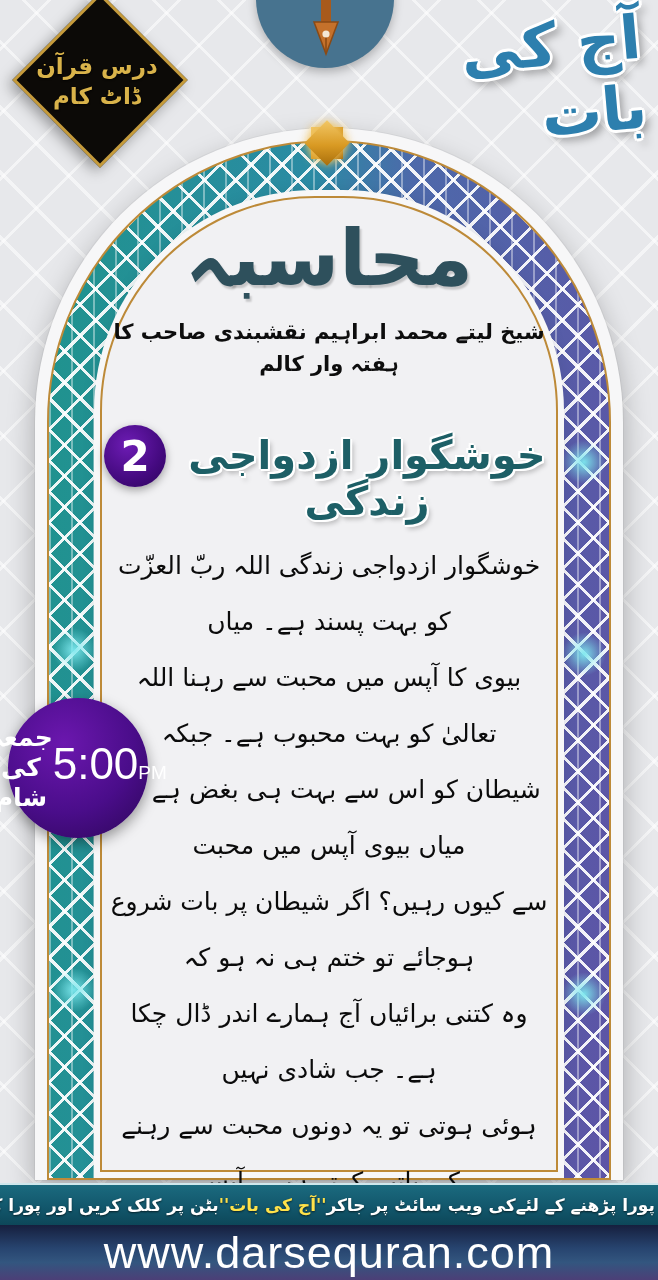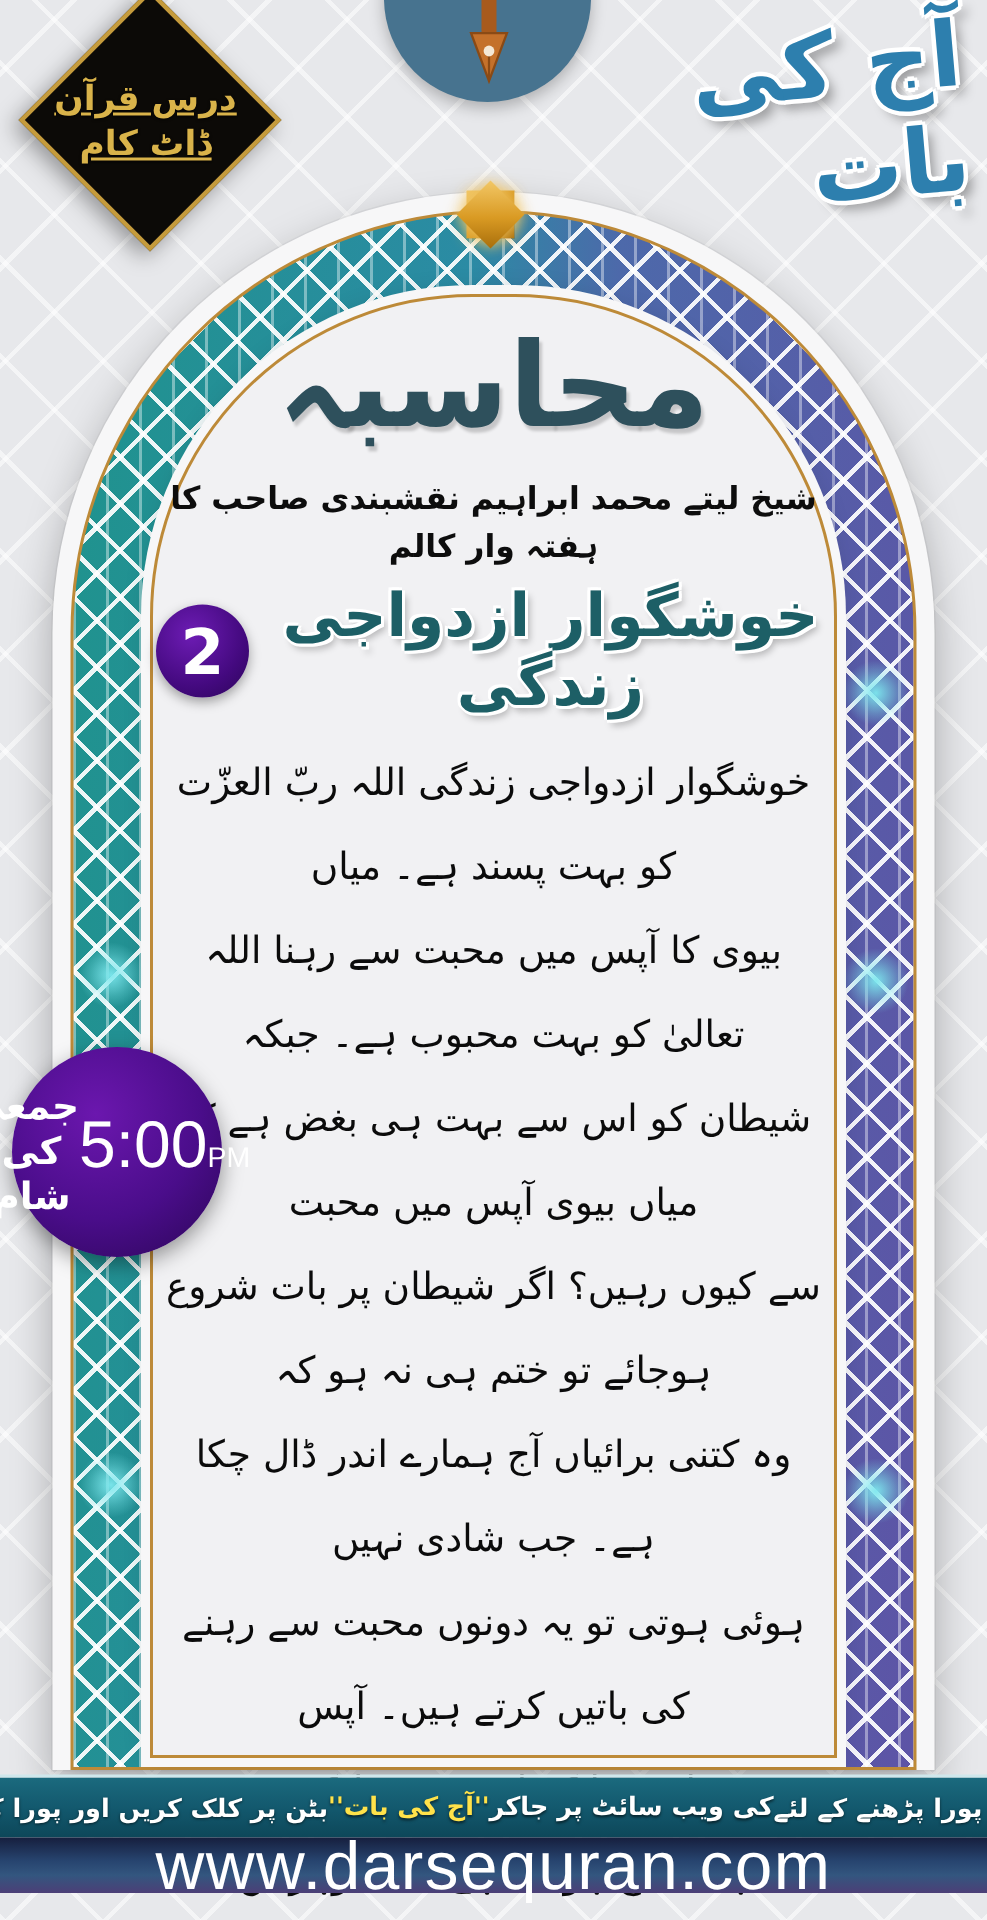--- a/index.html
+++ b/index.html
@@ -21,21 +21,20 @@
     border:3px solid #c59b3c;
     box-shadow:0 6px 14px rgba(0,0,0,.35);
   }
   .logo-text{
     left:18px;top:38px;width:158px;height:86px;
     display:flex;align-items:center;justify-content:center;text-align:center;
     color:#d9b34a;font-weight:bold;font-size:23px;line-height:30px;
     direction:rtl;white-space:pre-line;
     text-shadow:0 1px 2px rgba(0,0,0,.8);
     z-index:3;
-    text-decoration:underline;
   }
   .pen-circle{
     left:256px;top:-70px;width:138px;height:138px;border-radius:50%;
     background:#47738f;box-shadow:0 4px 10px rgba(0,0,0,.25);
     z-index:2;
   }
   .pen-nib{left:308px;top:0px;z-index:3;}
   .masthead-title{
     right:14px;top:28px;width:268px;height:110px;
     display:flex;align-items:center;justify-content:center;
@@ -101,20 +100,21 @@
     background:radial-gradient(circle at 38% 32%,#6d1cb4 0%,#43097e 62%,#2c0558 100%);
     display:flex;align-items:center;justify-content:center;
     color:#fff;font-size:42px;font-weight:bold;
     box-shadow:0 3px 8px rgba(0,0,0,.35);
   }
   .topic-title{
     direction:rtl;font-size:40px;font-weight:bold;color:#1d5f66;
     text-shadow:
       -2px 0 0 #fff,2px 0 0 #fff,0 -2px 0 #fff,0 2px 0 #fff,
       -2px -2px 0 #fff,2px 2px 0 #fff,3px 4px 5px rgba(0,0,0,.25);
+    margin-top: 44px;
   }
   .body-text{
     margin-top:14px;padding:0 6px;
     font-size:25px;line-height:56px;color:#0b0b0b;
     text-align:center;white-space:pre-line;font-weight:500;
   }
 
   
   .time-badge{
     left:8px;top:698px;width:140px;height:140px;border-radius:50%;
@@ -132,21 +132,21 @@
     left:0;top:1183px;width:658px;height:42px;
     background:linear-gradient(180deg,#1b6a7e 0%,#12576c 55%,#0d4759 100%);
     border-top:2px solid #cfe7ec;box-sizing:border-box;
     display:flex;align-items:center;justify-content:center;
     direction:rtl;color:#fff;font-size:17px;font-weight:bold;
     text-shadow:0 1px 2px rgba(0,0,0,.6);z-index:5;
     white-space:nowrap;
   }
   .instruction-bar .yellow{color:#ffe24a;}
   .url-bar{
-    left:0;top:1225px;width:658px;height:37px;
+    left:0;top:1225px;width:658px;height:55px;
     background:linear-gradient(180deg,#161f3e 0%,#27446f 42%,#33567f 68%,#4c3f77 100%);
     display:flex;align-items:center;justify-content:center;z-index:5;
   }
   .url-text{
     color:#fff;font-size:45px;font-family:"Liberation Sans",sans-serif;
     letter-spacing:1px;line-height:55px;
   }
 </style>
 </head>
 <body>

